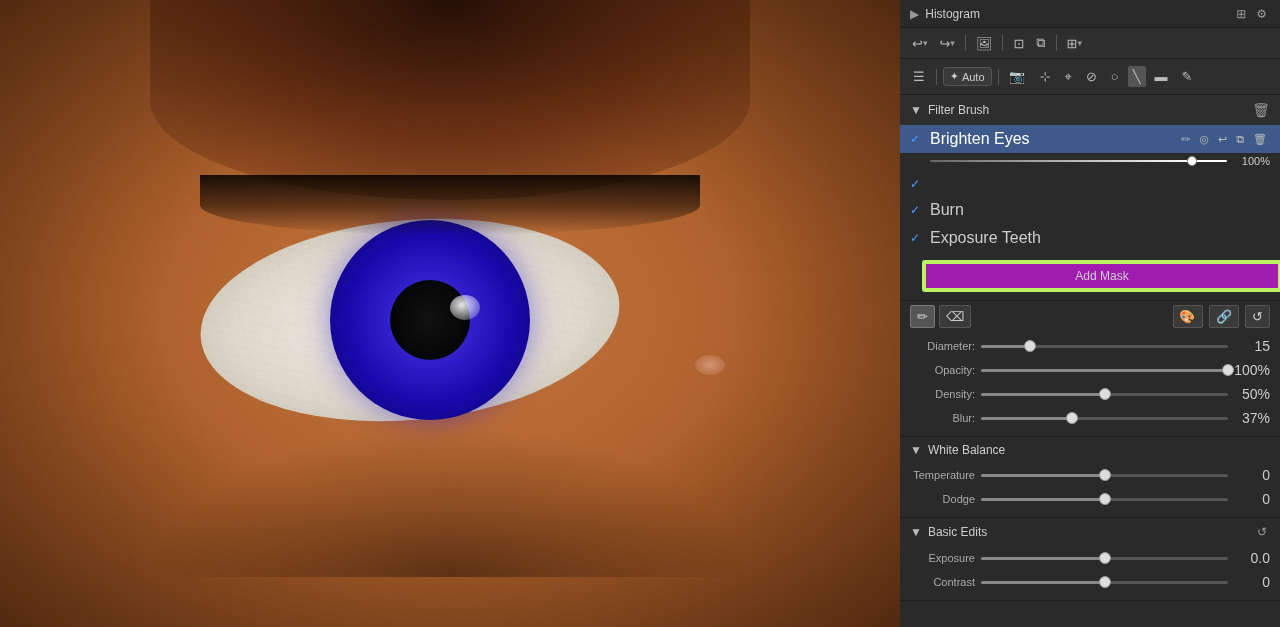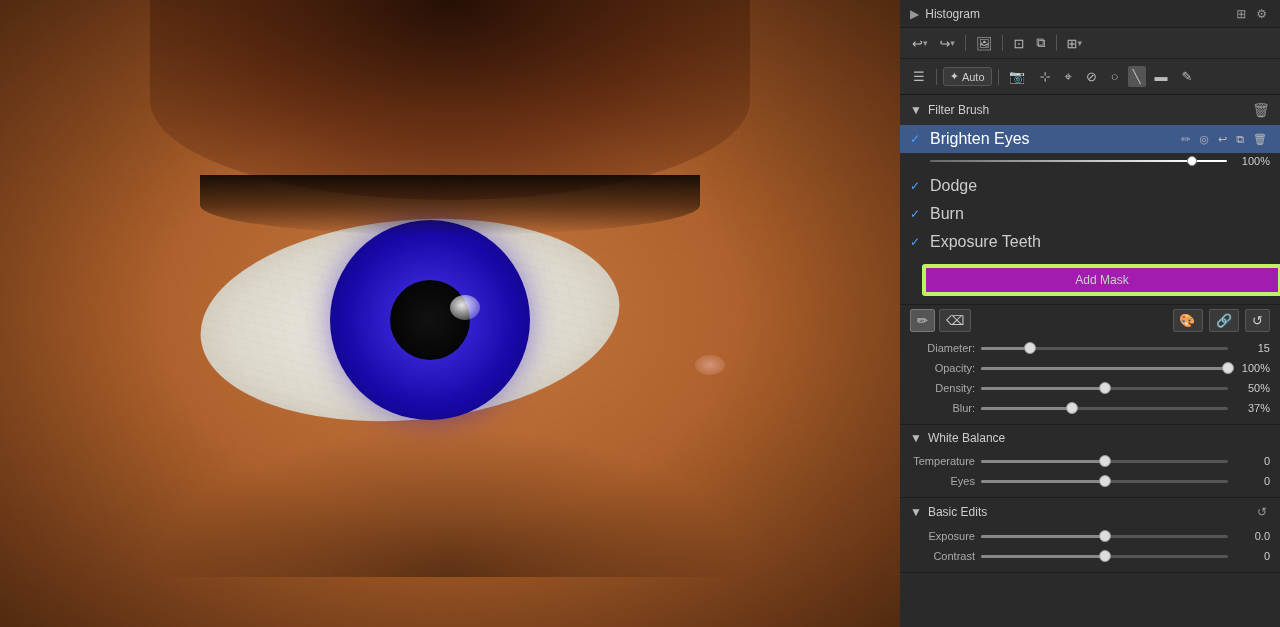--- a/index.html
+++ b/index.html
@@ -386,21 +386,21 @@
       top: -5px;
       width: 12px;
       height: 12px;
       background: #ddd;
       border-radius: 50%;
       border: 1px solid #999;
       transform: translateX(-50%);
     }
     .slider-value {
       color: #ccc;
-      font-size: 11px;
+      font-size: 14px;
       min-width: 36px;
       text-align: right;
     }
 
     
     .sub-section-header {
       display: flex;
       align-items: center;
       justify-content: space-between;
       padding: 6px 10px;
@@ -544,21 +544,20 @@
     <div class="mask-slider-row">
       <div class="mini-slider">
         <div class="mini-slider-thumb"></div>
       </div>
       <span class="slider-value-small">100%</span>
     </div>
 
     
     <div class="mask-item">
       <span class="mask-check">✓</span>
-      <span class="mask-label">Dodge</span>
     </div>
     
     <div class="mask-item">
       <span class="mask-check">✓</span>
       <span class="mask-label">Burn</span>
     </div>
     
     <div class="mask-item">
       <span class="mask-check">✓</span>
       <span class="mask-label">Exposure Teeth</span>
@@ -629,21 +628,21 @@
     <div class="slider-row">
       <span class="slider-label">Temperature</span>
       <div class="slider-track">
         <div class="slider-fill" style="width:50%"></div>
         <div class="slider-thumb" style="left:50%"></div>
       </div>
       <span class="slider-value">0</span>
     </div>
 
     <div class="slider-row" style="margin-bottom:6px;">
-      <span class="slider-label">Eyes</span>
+      <span class="slider-label">Dodge</span>
       <div class="slider-track">
         <div class="slider-fill" style="width:50%"></div>
         <div class="slider-thumb" style="left:50%"></div>
       </div>
       <span class="slider-value">0</span>
     </div>
   </div>
 
   <div class="panel-section">
     <div class="sub-section-header">

